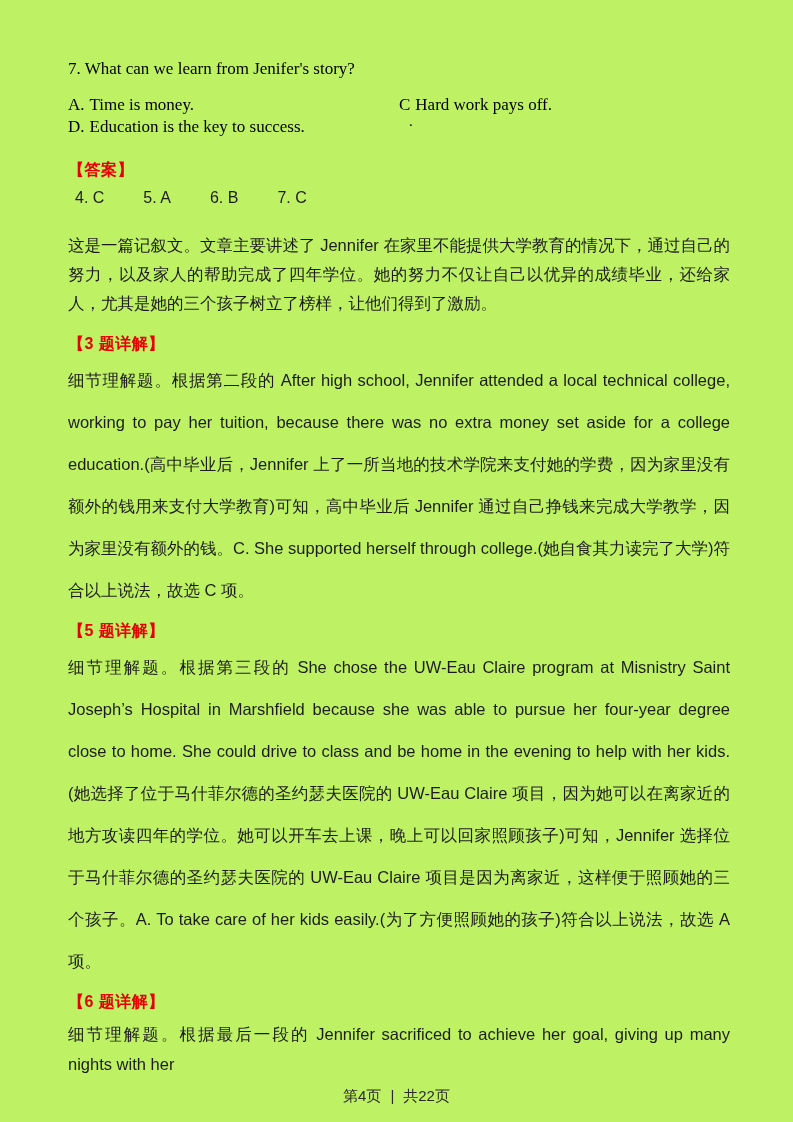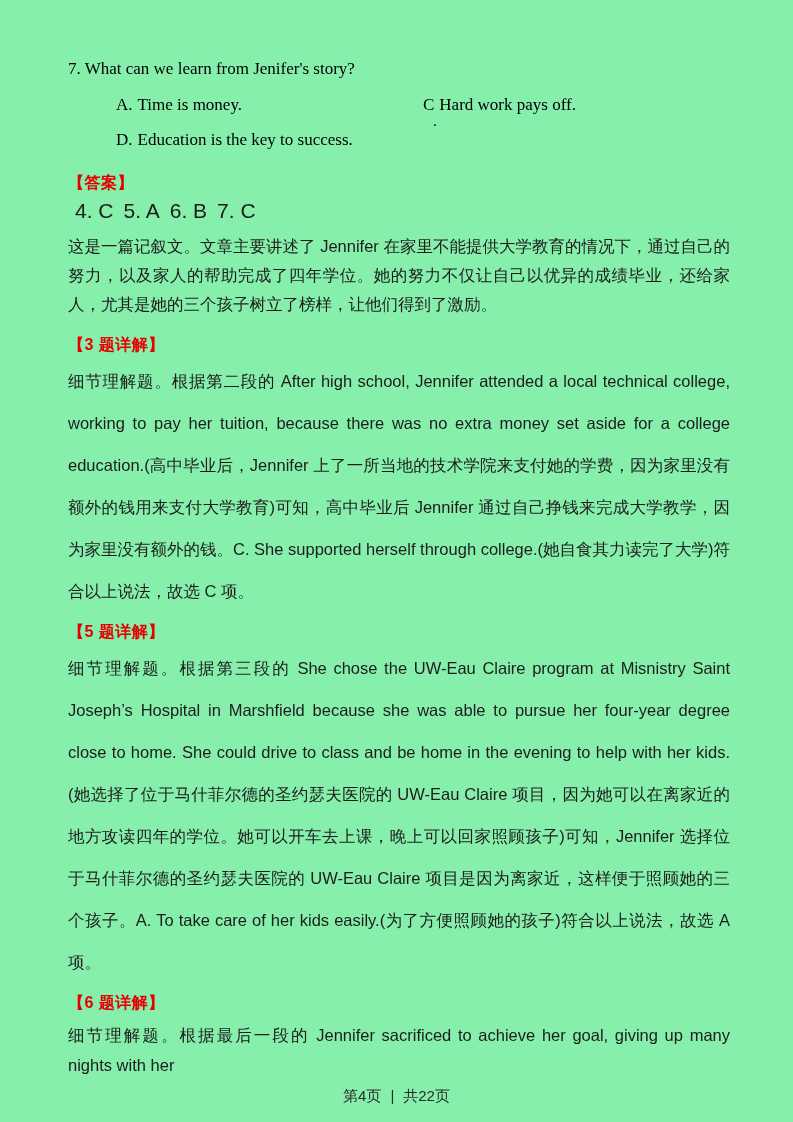--- a/index.html
+++ b/index.html
@@ -3,42 +3,40 @@
 <meta charset="utf-8">
 <style>
   * { margin: 0; padding: 0; box-sizing: border-box; }
   html, body { background: #ffffff; }
   body { font-family: "Liberation Sans", "DejaVu Sans", sans-serif; color: #212121; }
   .page {
     position: relative;
     width: 793px;
     height: 1122px;
     margin: 0 auto;
-    background: #86efac;
+    background: #bef264;
     padding: 58px 63px 0 68px;
     overflow: hidden;
   }
   
   .question {
     font-family: "Liberation Serif", "DejaVu Serif", serif;
     font-size: 17px;
     line-height: 22px;
     color: #000;
     margin-bottom: 14px;
   }
   .options {
     display: grid;
     grid-template-columns: 1fr 1fr;
-    row-gap: 13px;
     font-family: "Liberation Serif", "DejaVu Serif", serif;
     font-size: 17px;
     line-height: 22px;
     color: #000;
     margin-bottom: 20px;
-    margin-left: 48px;
   }
   .option { position: relative; }
   .option .opt-key { margin-right: 5px; }
   .c-dot {
     position: absolute;
     left: 10px;
     top: 16px;
     font-size: 15px;
     color: #000;
   }
@@ -46,26 +44,26 @@
   .sec-heading {
     color: #e60000;
     font-size: 16px;
     line-height: 23px;
     font-weight: 600;
     letter-spacing: 0.5px;
   }
   .ans-heading { margin-bottom: 6px; }
   .answers {
     display: flex;
-    gap: 10px;
-    font-size: 21px;
+    gap: 39px;
+    font-size: 16px;
     line-height: 22px;
     color: #1c1c1c;
     padding-left: 7px;
-    margin-bottom: 10px;
+    margin-bottom: 22px;
   }
   .analysis-heading { margin-bottom: 3px; }
   .analysis-text {
     font-size: 16.5px;
     line-height: 29px;
     text-align: justify;
     color: #1c1c1c;
     margin-bottom: 14px;
   }
   .detail-heading { margin-bottom: 4px; }

